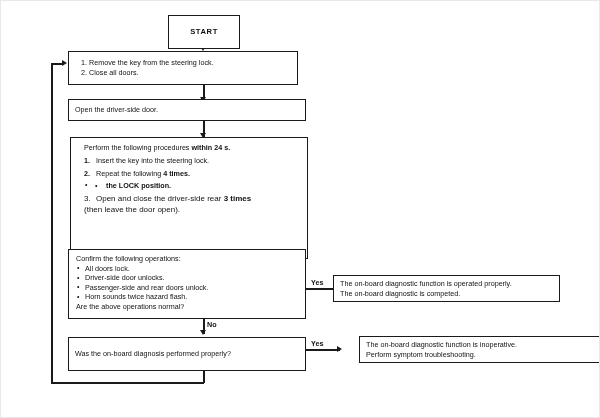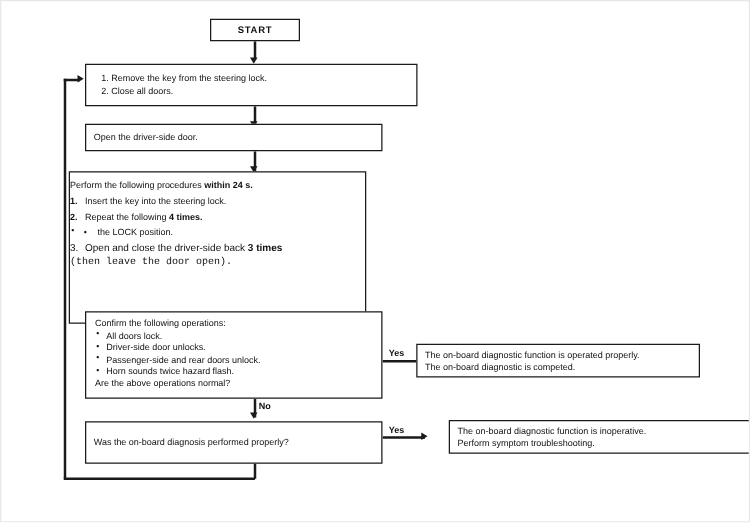--- a/index.html
+++ b/index.html
@@ -138,64 +138,64 @@
   <div class="arrow-right" style="left:336px; top:345px;"></div>
   <div class="edge-label" style="left:310px; top:338px;">Yes</div>
 
   <div class="vline" style="left:202px; top:359px; height:23px;"></div>
   <div class="edge-label" style="left:206px; top:360px;">No</div>
   <div class="hline" style="left:50px; top:381px; width:153px;"></div>
   <div class="vline" style="left:50px; top:62px; height:320px;"></div>
   <div class="hline" style="left:50px; top:62px; width:13px;"></div>
   <div class="arrow-right" style="left:61px; top:58.5px;"></div>
 
-  <div class="box center" style="left:167px; top:14px; width:72px; height:18px; font-size:7.6px;">
+  <div class="box center" style="left:167px; top:14px; width:72px; height:34px; font-size:7.6px;">
     <span>START</span>
   </div>
 
-  <div class="box vcenter" style="left:67px; top:50px; width:266px; height:34px;">
+  <div class="box vcenter" style="left:67px; top:50px; width:230px; height:34px;">
     <div class="line-row" style="padding-left:6px;">
       <span>1.</span>
       <span>Remove the key from the steering lock.</span>
     </div>
     <div class="line-row" style="padding-left:6px;">
       <span>2.</span>
       <span>Close all doors.</span>
     </div>
   </div>
 
   <div class="box vcenter" style="left:67px; top:98px; width:238px; height:22px;">
     <div class="line-row">Open the driver-side door.</div>
   </div>
 
-  <div class="box" style="left:54px; top:136px; width:238px; height:122px; padding:5px 0;">
+  <div class="box" style="left:69px; top:136px; width:238px; height:122px; padding:5px 13px;">
     <div class="line-row"><span>Perform the following procedures </span><span class="b">within 24 s.</span></div>
 
     <div class="num" style="margin-top:3.5px;">
       <span class="marker b">1.</span>
       <span>Insert the key into the steering lock.</span>
     </div>
 
     <div class="num" style="margin-top:3.5px;">
       <span class="marker b">2.</span>
       <span>Repeat the following </span><span class="b">4 times.</span>
     </div>
 
     <div class="num indent2 bullet" style="margin-top:2px; padding-left:22px;">
       <span style="position:absolute; left:11px; top:0;">•</span>
     </div>
-    <div style="padding-left:22px;">
+    <div style="padding-left:22px;font-weight:bold;">
       <span>the LOCK position.</span>
     </div>
 
     <div class="num" style="margin-top:4px; font-size:8px; line-height:10.5px;">
       <span class="marker">3.</span>
-      <span>Open and close the driver-side back </span><span class="b">3 times</span>
-    </div>
-    <div style="font-size:8px; line-height:10.5px;font-family:Liberation Mono, monospace;">(then leave the door open).</div>
+      <span>Open and close the driver-side rear </span><span class="b">3 times</span>
+    </div>
+    <div style="font-size:8px; line-height:10.5px;">(then leave the door open).</div>
   </div>
 
   <div class="box" style="left:67px; top:248px; width:238px; height:70px; padding:4px 7px;">
     <div class="line-row">Confirm the following operations:</div>
     <div class="bullet">All doors lock.</div>
     <div class="bullet">Driver-side door unlocks.</div>
     <div class="bullet">Passenger-side and rear doors unlock.</div>
     <div class="bullet">Horn sounds twice hazard flash.</div>
     <div class="line-row" style="margin-top:0.5px;">Are the above operations normal?</div>
   </div>

